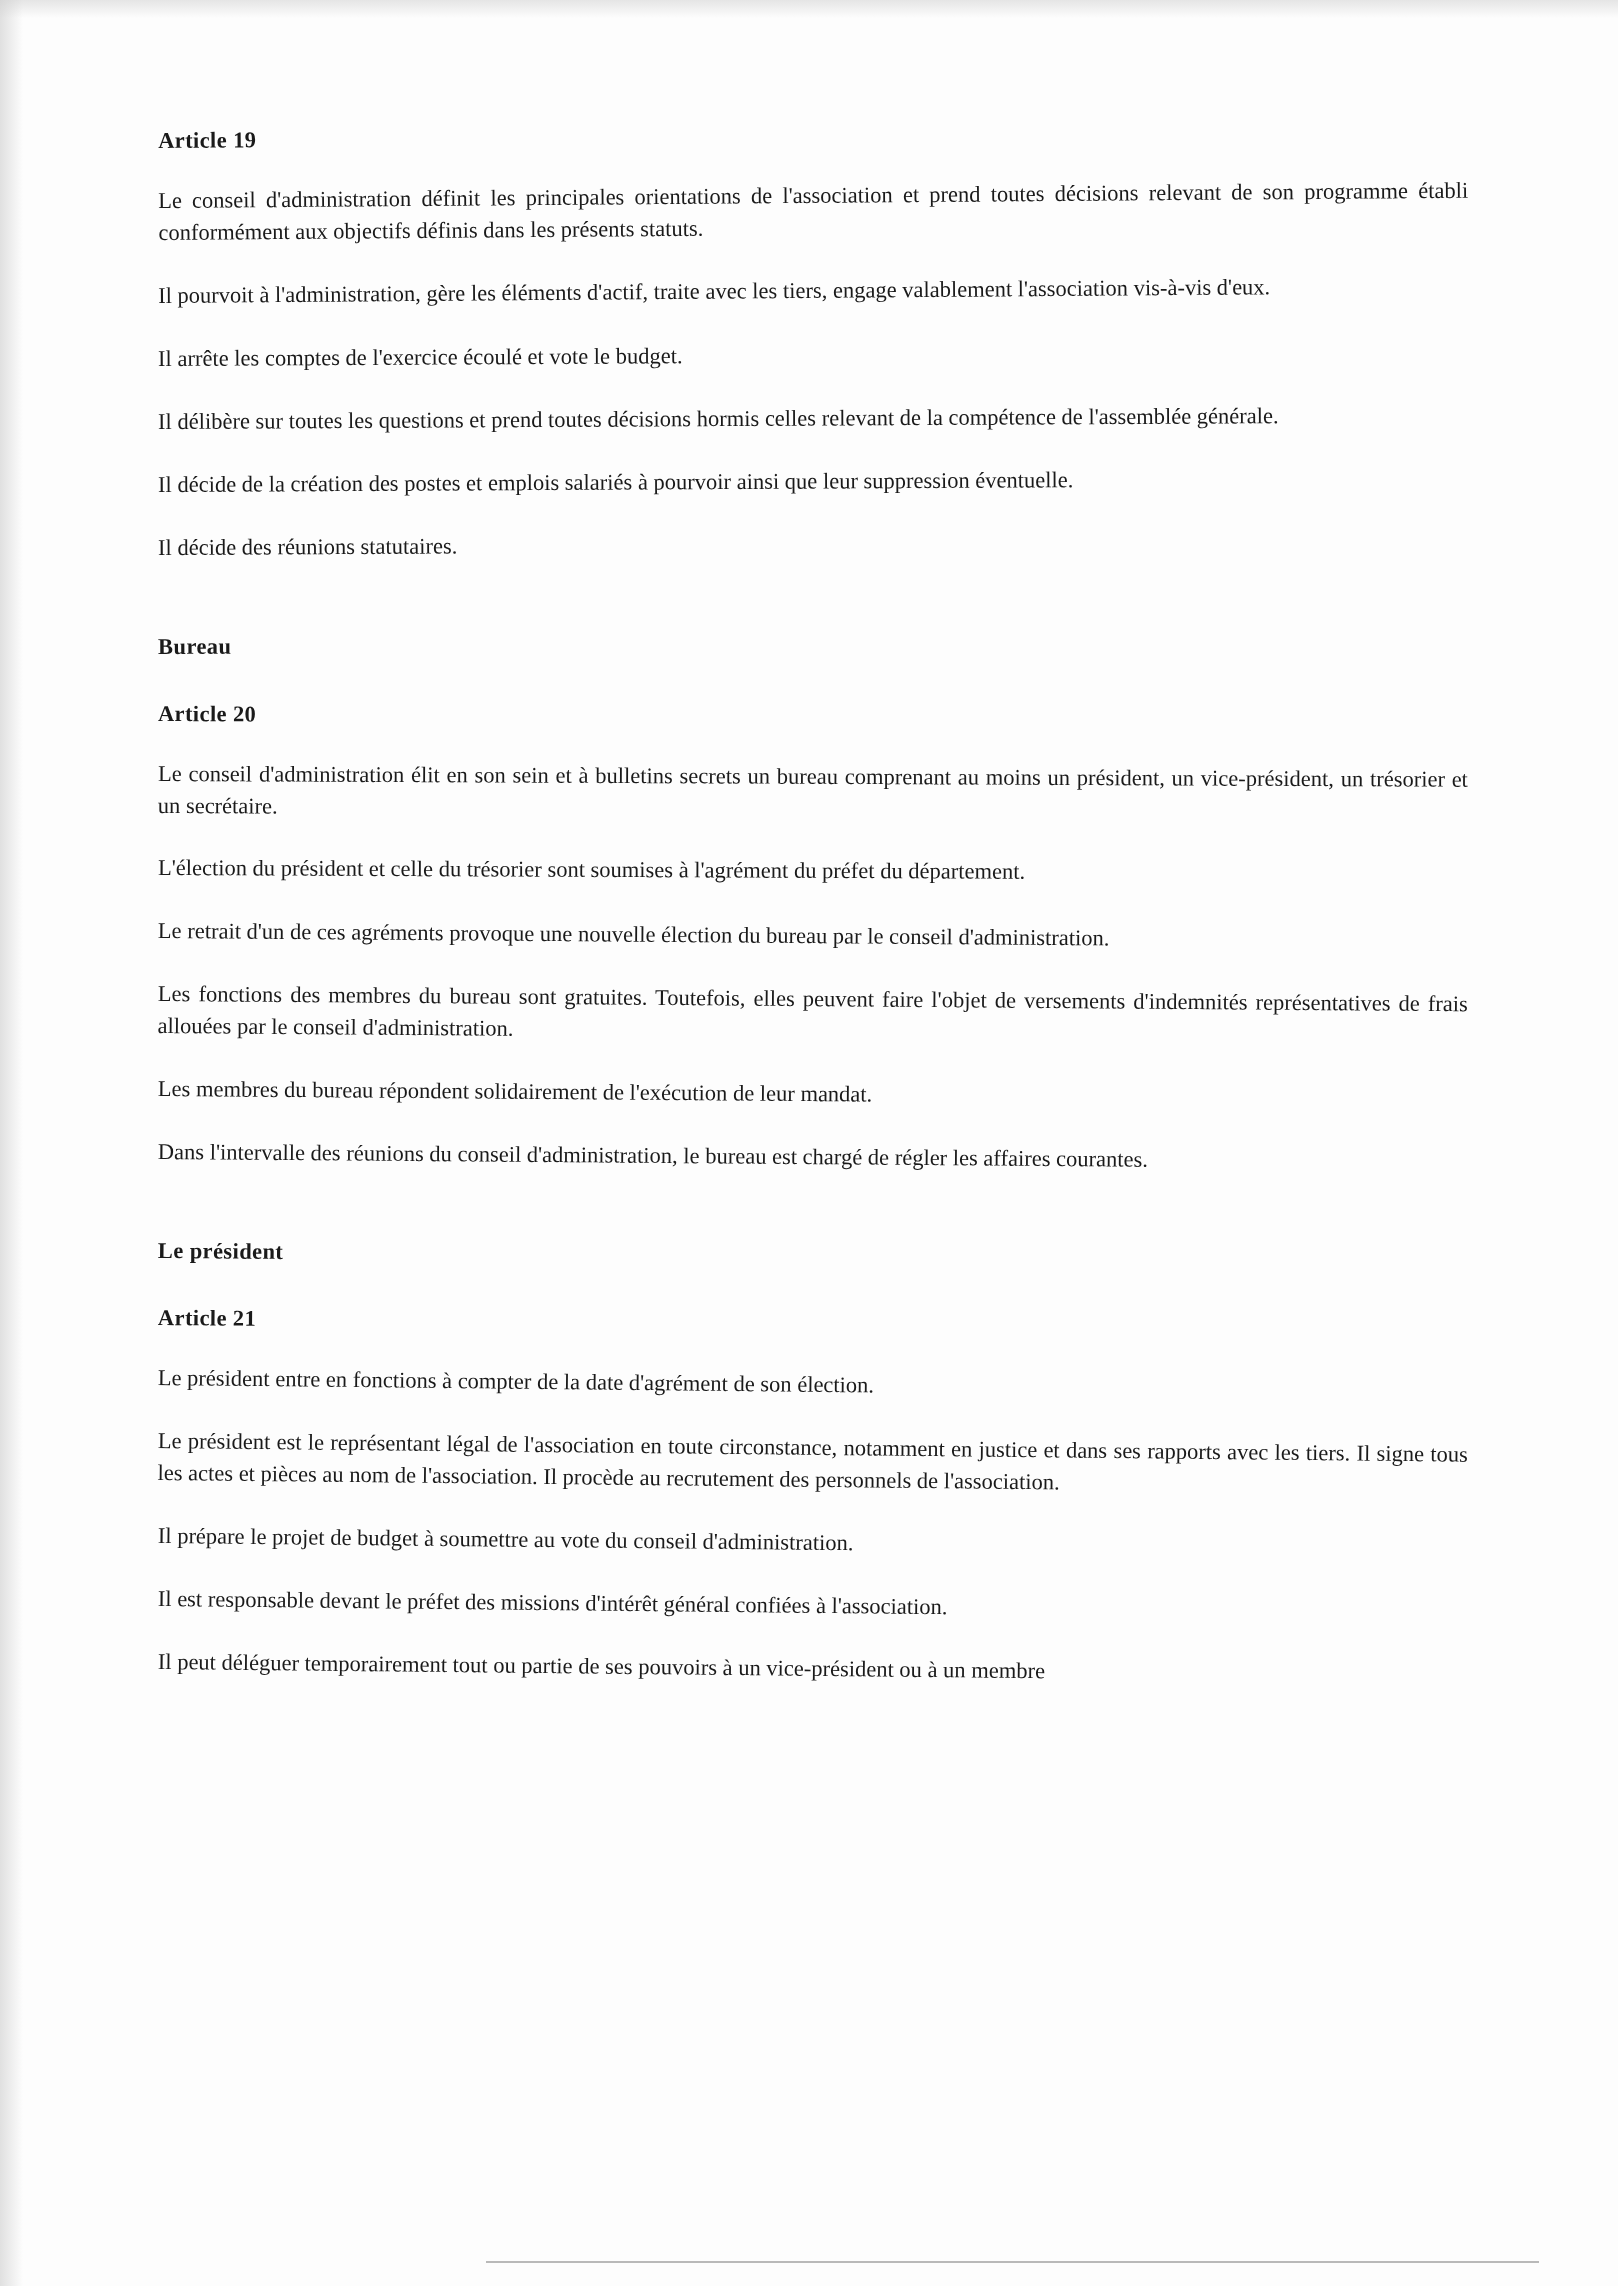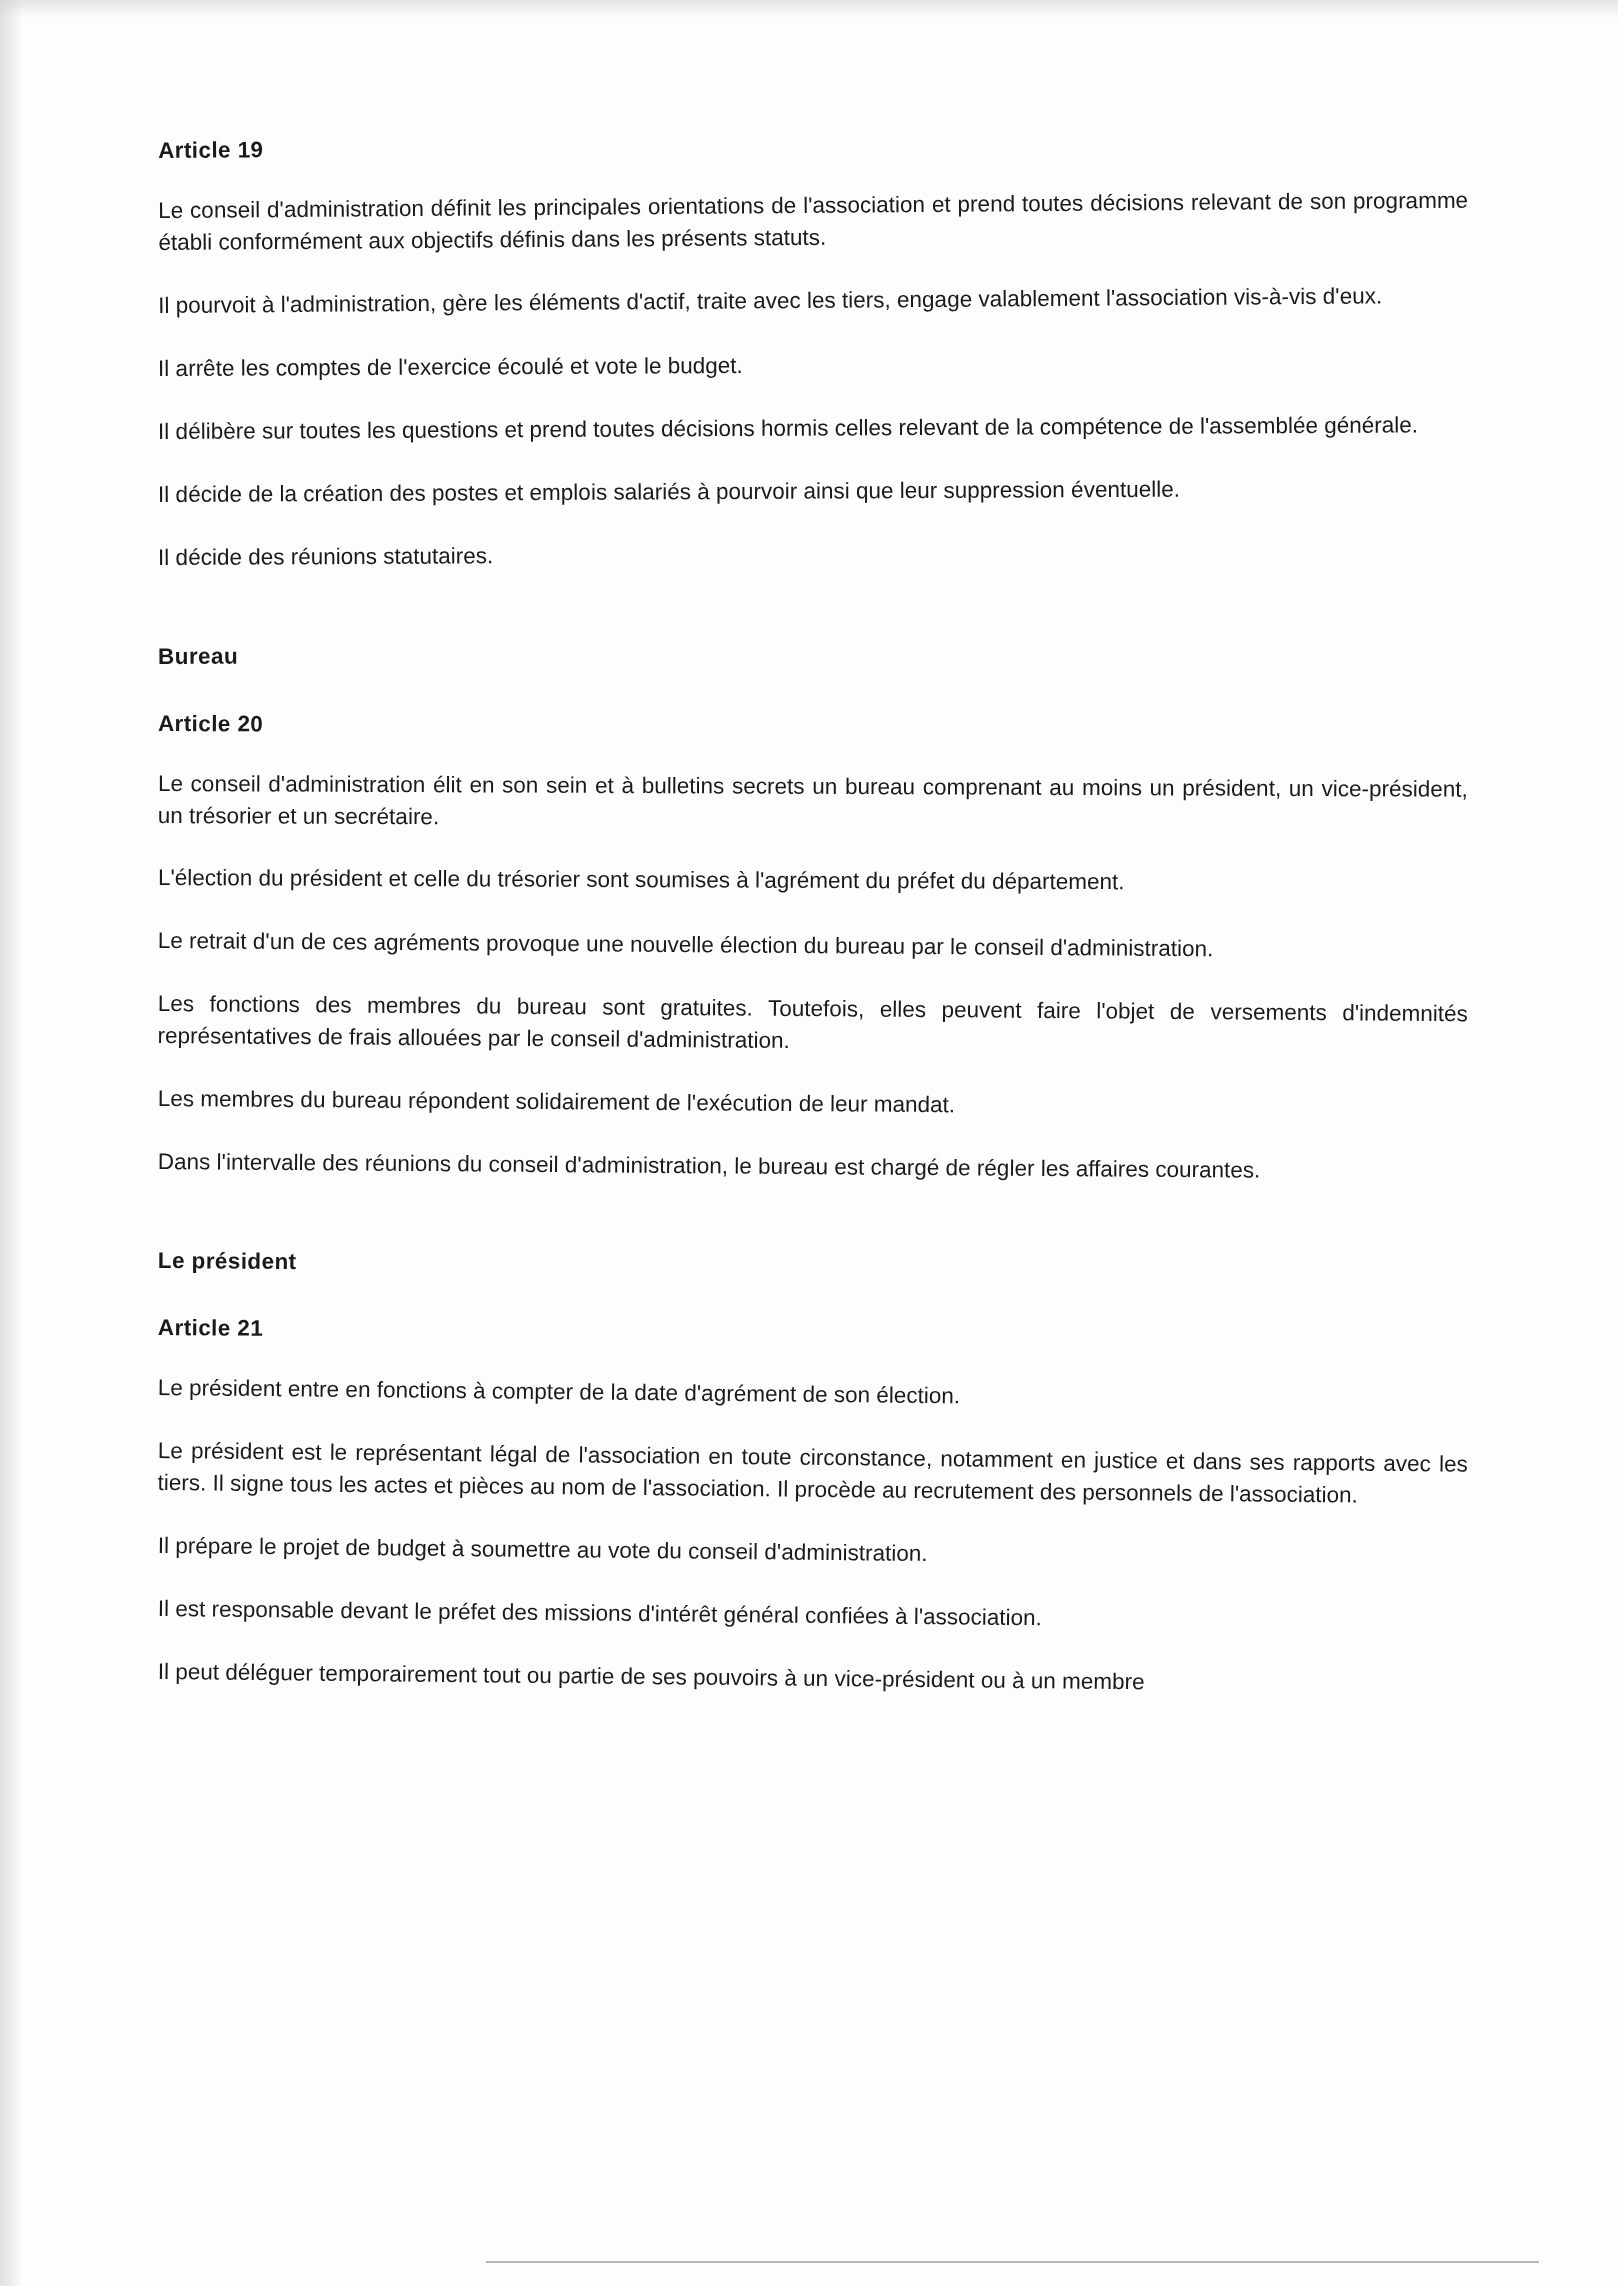--- a/index.html
+++ b/index.html
@@ -12,22 +12,23 @@
     width: 1618px;
     height: 2286px;
     background: #fdfdfd;
     font-family: "Liberation Sans", sans-serif;
     color: #1a1a1a;
     overflow: hidden;
   }
   .content {
     position: absolute;
     left: 158px;
-    top: 138px;
+    top: 128px;
     width: 1310px;
+    font-family: Liberation Serif, serif;
   }
   h2.heading {
     font-size: 22.5px;
     font-weight: bold;
     letter-spacing: 0.4px;
     margin: 0 0 0 0;
   }
   .block {
     margin-top: 31px;
   }

